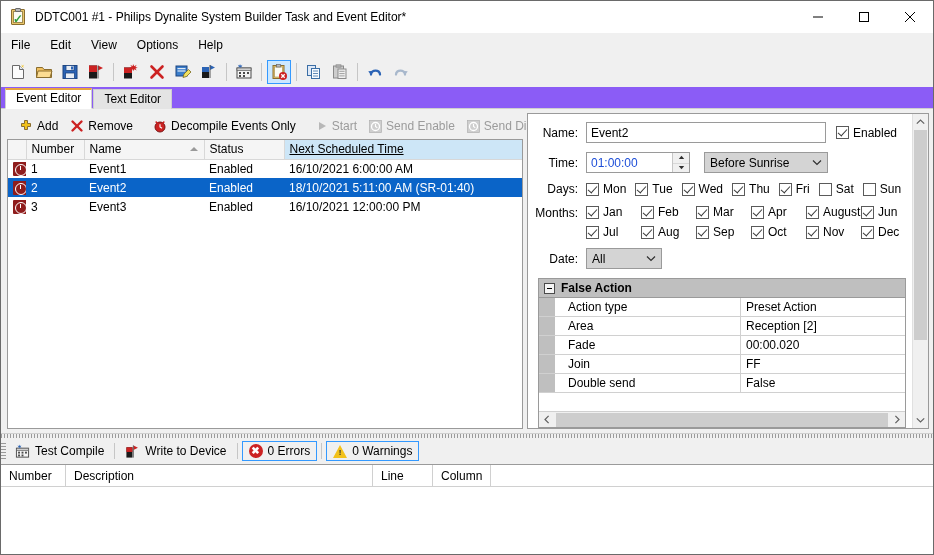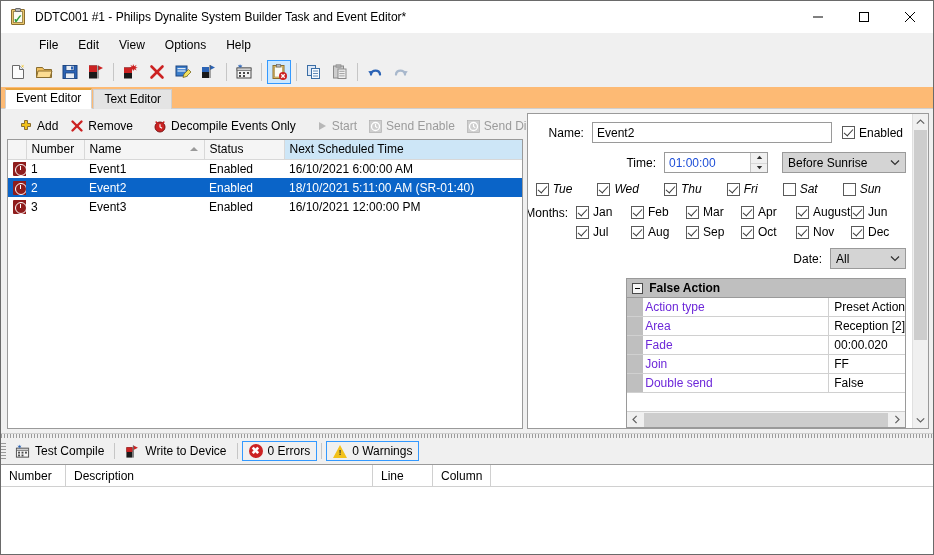--- a/index.html
+++ b/index.html
@@ -56,21 +56,20 @@
     align-items: center; justify-content: center;
     font-size: 11px; color: #000;
   }
   .win-btn svg { display: block; }
 
   
   .menubar {
     height: 24px; min-height: 24px; background: #f0f0f0;
     display: flex; align-items: center; padding-left: 0;
     border-bottom: 1px solid #f0f0f0;
-    margin-left: 28px;
   }
   .menu-item {
     padding: 3px 10px; font-size: 12px; color: #000000;
   }
 
   
   .toolbar {
     height: 30px; min-height: 30px; background: #f0f0f0;
     display: flex; align-items: center; padding-left: 4px;
   }
@@ -81,21 +80,21 @@
   }
   .tbtn.selected {
     border: 1px solid #3399ff; background: #cce8ff;
   }
   .tsep {
     width: 1px; height: 18px; background: #c6c6c6; margin: 0 4px;
   }
 
   
   .tabstrip {
-    height: 22px; min-height: 22px; background: #fdba74;
+    height: 22px; min-height: 22px; background: #8b5cf6;
     display: flex; align-items: flex-end; padding-left: 4px;
     border-bottom: 1px solid #cfcfcf;
   }
   .tab {
     padding: 2px 10px 3px 10px; font-size: 12px; color: #000;
     border: 1px solid #cfcfcf; border-bottom: none;
     background: #e4e4e4; margin-right: 1px; position: relative; top: 1px;
   }
   .tab.active {
     background: #ffffff; border-bottom: 1px solid #ffffff;
@@ -133,21 +132,21 @@
     flex: 1 1 auto; border: 1px solid #9a9a9a; background: #ffffff;
     display: flex; flex-direction: column; min-height: 0; overflow: hidden;
   }
   table.grid { width: 100%; border-collapse: collapse; table-layout: fixed; }
   table.grid th {
     height: 19px; font-weight: normal; font-size: 12px; text-align: left;
     padding: 0 0 0 5px; background: #f5f5f5;
     border-right: 1px solid #d8d8d8; border-bottom: 1px solid #d8d8d8;
     color: #000; position: relative; white-space: nowrap;
   }
-  table.grid th.hl { background: #cde6f7; }
+  table.grid th.hl { background: #cde6f7; text-decoration: underline; }
   table.grid th.iconcol { padding: 0; }
   table.grid td {
     height: 19px; font-size: 12px; padding: 0 0 0 5px; color: #000;
     white-space: nowrap; overflow: hidden; vertical-align: middle;
   }
   table.grid tr.sel td { background: #0a64c8; color: #ffffff; }
   td.iconcell { padding: 0 0 0 1px; }
   .rowicon {
     width: 14px; height: 14px; background: #8f1d1d; border-radius: 1px;
     display: inline-block; position: relative; vertical-align: middle;
@@ -167,21 +166,21 @@
   }
   .gridfill { flex: 1 1 auto; background: #ffffff; }
 
   
   .detail-outer {
     flex: 1 1 auto; border: 1px solid #9a9a9a; background: #ffffff;
     display: flex; min-height: 0; overflow: hidden;
   }
   .detail-inner {
     flex: 1 1 auto; display: flex; flex-direction: column;
-    min-width: 0; padding: 8px 6px 0 6px; align-items: flex-end;
+    min-width: 0; padding: 8px 6px 0 6px;
   }
   .frow {
     display: flex; align-items: center; margin-bottom: 9px;
   }
   .flabel {
     width: 44px; text-align: right; margin-right: 8px;
     font-size: 12px; color: #000; flex: 0 0 auto;
   }
   .txtinput {
     height: 21px; border: 1px solid #9a9a9a; background: #ffffff;
@@ -220,21 +219,21 @@
     width: 13px; height: 13px; border: 1px solid #5a5a5a;
     background: #ffffff; margin-right: 4px; position: relative;
     flex: 0 0 auto;
   }
   .box.on:after {
     content: ""; position: absolute; left: 3px; top: 0px;
     width: 4px; height: 8px; border: solid #3a3a3a;
     border-width: 0 1.6px 1.6px 0; transform: rotate(42deg);
   }
   .daygrid { display: flex; align-items: center; }
-  .daygrid .cbx { margin-right: 25px; font-style: italic; }
+  .daygrid .cbx { margin-right: 9px; }
   .monthrow { display: flex; align-items: center; }
   .monthrow .cbx { width: 55px; margin-right: 0; }
   .monthblock { display: flex; flex-direction: column; gap: 6px; }
 
   
   .propwrap {
     border: 1px solid #9a9a9a; background: #ffffff;
     margin: 0 0 0 4px; display: flex; flex-direction: column;
     flex: 1 1 auto; min-height: 0; overflow: hidden;
   }
@@ -251,22 +250,22 @@
     content: ""; position: absolute; left: 2px; top: 4px;
     width: 5px; height: 1px; background: #000;
   }
   .prop-rows { flex: 1 1 auto; overflow: hidden; }
   .prop-row {
     display: flex; height: 19px; align-items: stretch;
     border-bottom: 1px solid #d0d0d0; background: #ffffff;
   }
   .prop-gutter { width: 16px; background: #bfbfbf; flex: 0 0 auto; }
   .prop-key {
-    width: 186px; flex: 0 0 auto; font-size: 12px; color: #6d28d9;
-    padding: 2px 0 0 2px; border-right: 1px solid #d0d0d0;
+    width: 186px; flex: 0 0 auto; font-size: 12px; color: #000000;
+    padding: 2px 0 0 13px; border-right: 1px solid #d0d0d0;
   }
   .prop-val {
     flex: 1 1 auto; font-size: 12px; color: #000; padding: 2px 0 0 5px;
     min-width: 0; overflow: hidden; white-space: nowrap;
   }
   .prop-hsb {
     height: 16px; background: #f0f0f0; border-top: 1px solid #d0d0d0;
     display: flex; align-items: center; flex: 0 0 auto;
   }
   .hsb-arrow {

